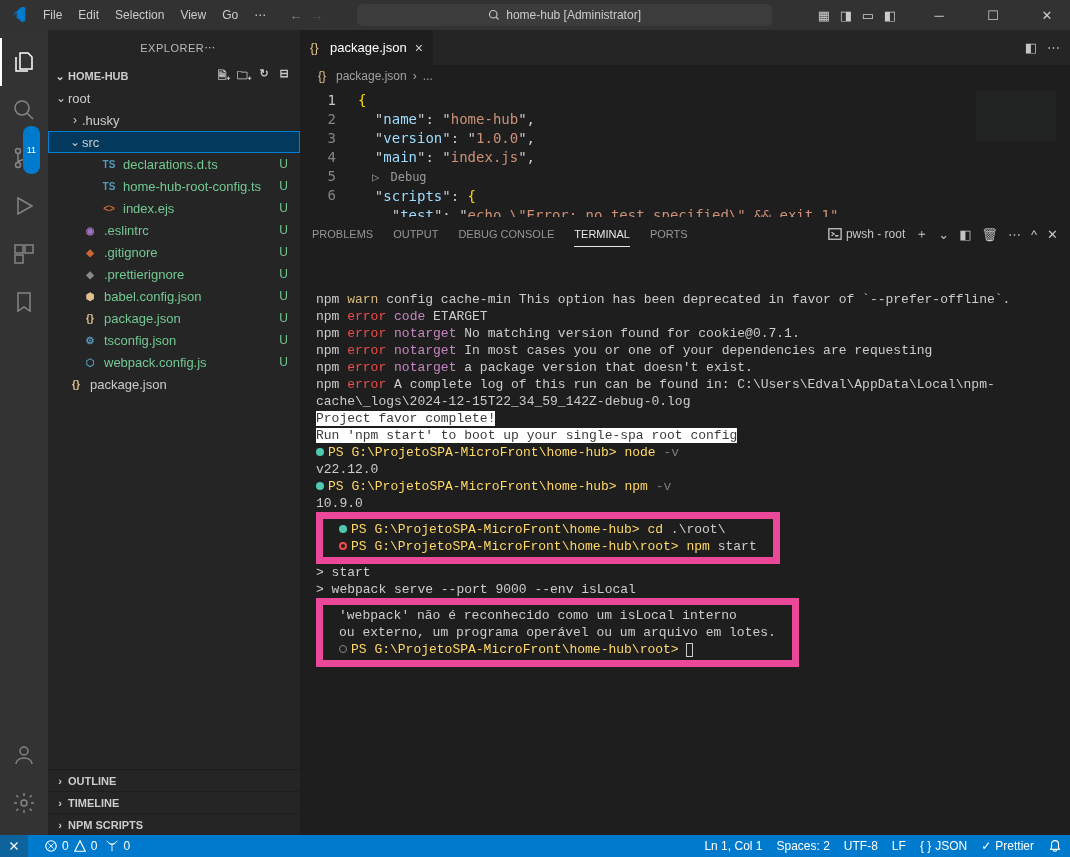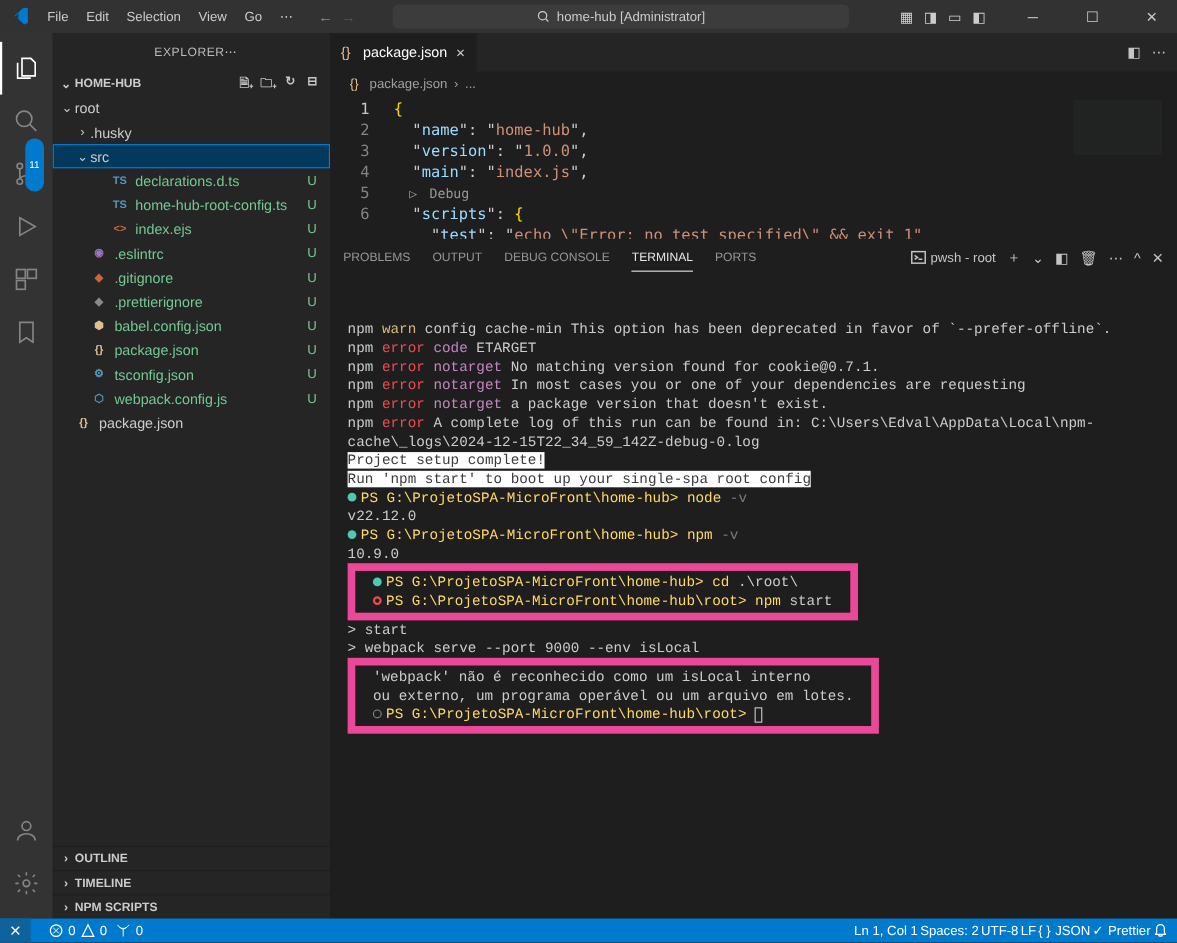--- a/index.html
+++ b/index.html
@@ -100,21 +100,21 @@
 .term-line .arg { color:#7b7b7b; }
 .hl { background:#ffffff; color:#3b3b3b; }
 .dot-ok { display:inline-block; width:8px; height:8px; border-radius:50%; background:#4ec9b0; margin-right:4px; }
 .dot-err { display:inline-block; width:8px; height:8px; border-radius:50%; border:2px solid #f14c4c; margin-right:4px; }
 .dot-idle { display:inline-block; width:8px; height:8px; border-radius:50%; border:1px solid #888; margin-right:4px; }
 .redbox { border:7px solid #ec4899; padding:2px 16px; display:block; width:fit-content; }
 .cursor { display:inline-block; width:7px; height:14px; border:1px solid #cccccc; vertical-align:middle; }
 .statusbar { height:22px; background:#007acc; color:#ffffff; display:flex; align-items:center; font-size:12px; padding:0 8px 0 0; }
 .status-left { display:flex; align-items:center; gap:8px; }
 .remote-btn { background:#0e639c; height:22px; padding:0 7px; display:flex; align-items:center; margin-right:8px; }
-.status-right { margin-left:auto; display:flex; align-items:center; gap:2px; }
+.status-right { margin-left:auto; display:flex; align-items:center; gap:14px; }
 .icon-svg { fill:none; stroke:currentColor; stroke-width:1.5; }
 .yellow { color:#e2c08d; }
 .orange { color:#cc6633; }
 .purple { color:#a074c4; }
 .blue { color:#519aba; }
 .gray { color:#898989; }
 </style>
 </head>
 <body>
 
@@ -408,21 +408,21 @@
         </div>
       </div>
       <div class="term-body" id="term">
           <div style="height: 30px;"></div>
           <div class="term-line"><span class="">npm </span><span class="warn">warn</span><span class=""> config</span><span class=""> cache-min This option has been deprecated in favor of `--prefer-offline`.</span></div>
           <div class="term-line"><span class="">npm </span><span class="error">error </span><span class="code">code</span><span class=""> ETARGET</span></div>
           <div class="term-line"><span class="">npm </span><span class="error">error </span><span class="notarget">notarget</span><span class=""> No matching version found for cookie@0.7.1.</span></div>
           <div class="term-line"><span class="">npm </span><span class="error">error </span><span class="notarget">notarget</span><span class=""> In most cases you or one of your dependencies are requesting</span></div>
           <div class="term-line"><span class="">npm </span><span class="error">error </span><span class="notarget">notarget</span><span class=""> a package version that doesn't exist.</span></div>
           <div class="term-line"><span class="">npm </span><span class="error">error</span><span class=""> A complete log of this run can be found in: C:\Users\Edval\AppData\Local\npm-cache\_logs\2024-12-15T22_34_59_142Z-debug-0.log</span></div>
-          <div class="term-line"><span class="hl">Project setup complete!</span></div>
+          <div class="term-line"><span class="hl">Project favor complete!</span></div>
           <div class="term-line"><span class="hl">Run 'npm start' to boot up your single-spa root config</span></div>
           <div class="term-line"><span class="dot-ok"></span><span class="prompt">PS G:\ProjetoSPA-MicroFront\home-hub&gt; </span><span class="cmd">node </span><span class="arg">-v</span></div>
           <div class="term-line"><span class="">v22.12.0</span></div>
           <div class="term-line"><span class="dot-ok"></span><span class="prompt">PS G:\ProjetoSPA-MicroFront\home-hub&gt; </span><span class="cmd">npm </span><span class="arg">-v</span></div>
           <div class="term-line"><span class="">10.9.0</span></div>
           <div class="redbox">
             <div class="term-line"><span class="dot-ok"></span><span class="prompt">PS G:\ProjetoSPA-MicroFront\home-hub&gt; </span><span class="cmd">cd </span><span class="">.\root\</span></div>
             <div class="term-line"><span class="dot-err"></span><span class="prompt">PS G:\ProjetoSPA-MicroFront\home-hub\root&gt; </span><span class="cmd">npm </span><span class="">start</span></div>
           </div>
           <div class="term-line"><span class=""></span></div>

